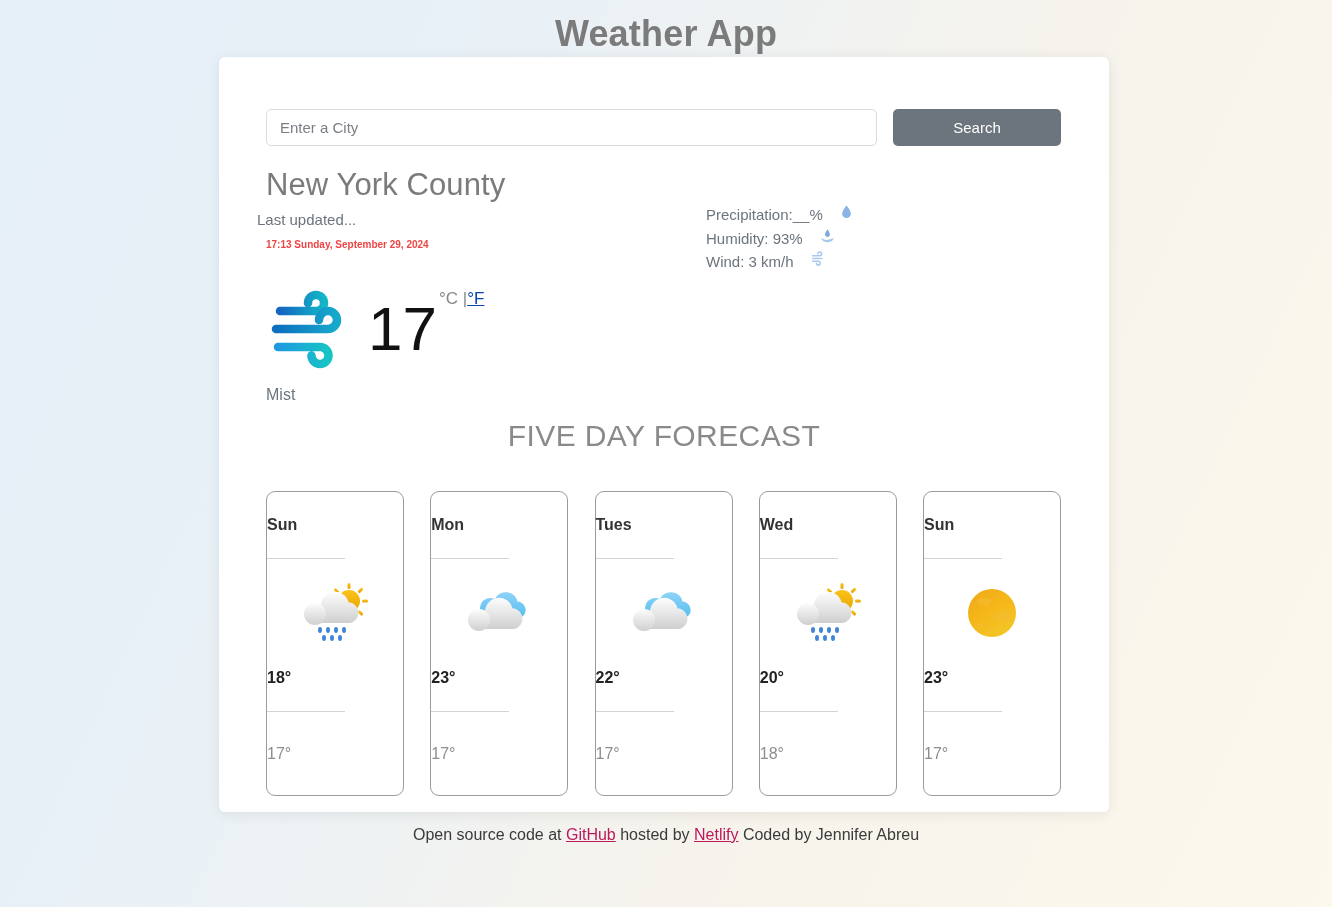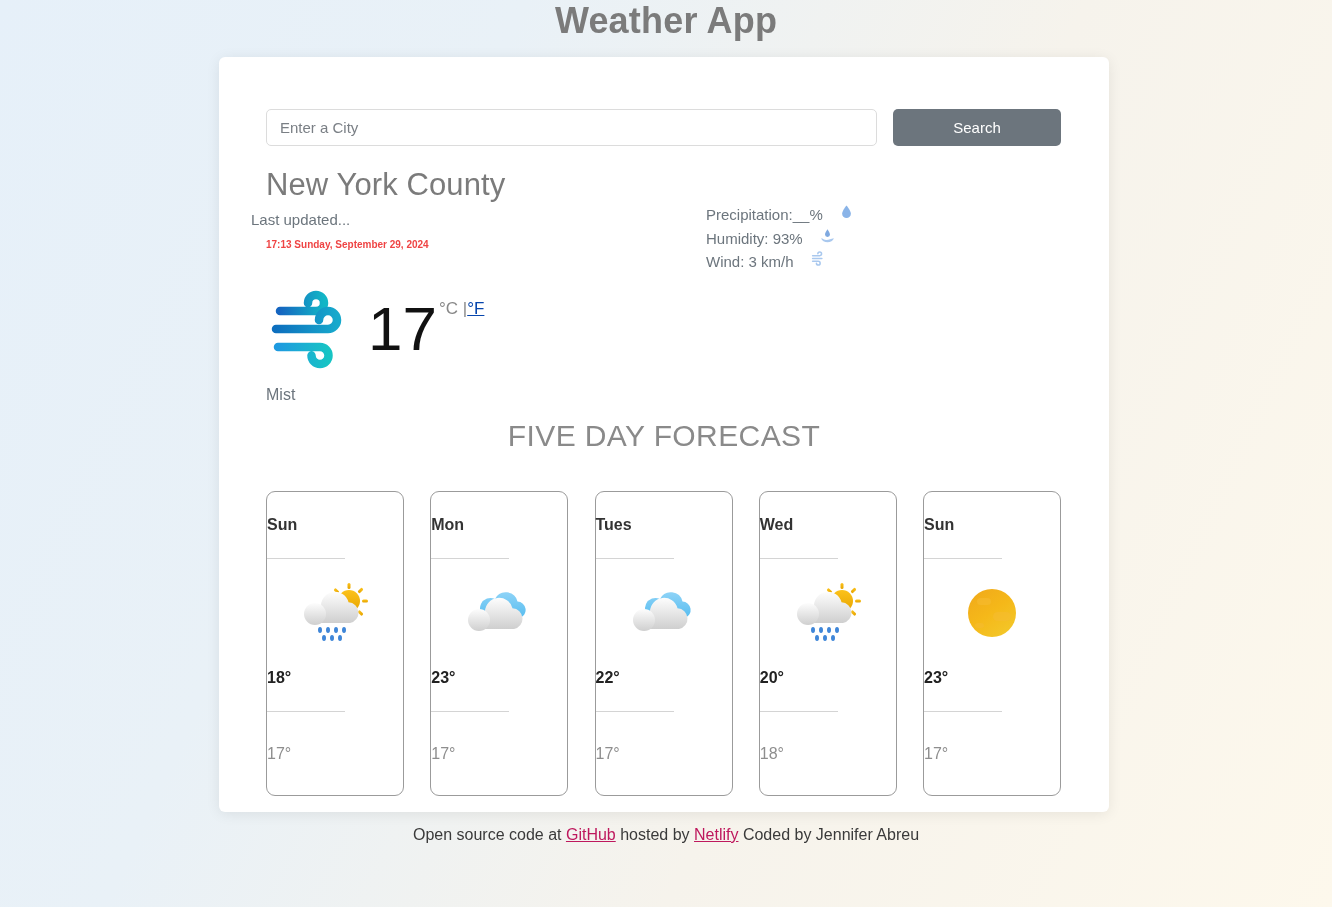--- a/index.html
+++ b/index.html
@@ -14,21 +14,21 @@
     font-family: "Liberation Sans", sans-serif;
     background: linear-gradient(115deg, #e6f0f9 0%, #e9f1f7 30%, #f6f3ec 62%, #fdf8ec 100%);
     position: relative;
   }
 
   .page-title {
     text-align: center;
     font-size: 36px;
     font-weight: bold;
     color: #7b7b7b;
-    padding-top: 0;
+    padding-top: 13px;
     letter-spacing: 0.2px;
   }
 
   .app-card {
     position: absolute;
     left: 219px;
     top: 57px;
     width: 890px;
     height: 755px;
     background: #ffffff;
@@ -77,21 +77,21 @@
     left: 47px;
     top: 110px;
     font-size: 31px;
     color: #7b7b7b;
     font-weight: normal;
     letter-spacing: 0.1px;
   }
 
   .updated-label {
     position: absolute;
-    left: 32px;
+    left: 38px;
     top: 154px;
     font-size: 15px;
     color: #6c757d;
   }
 
   .updated-time {
     position: absolute;
     left: 47px;
     top: 182px;
     font-size: 10px;
@@ -124,21 +124,20 @@
     color: #111;
     line-height: 1;
     margin-left: 10px;
     font-weight: normal;
   }
 
   .units {
     font-size: 17px;
     margin-left: 2px;
     align-self: flex-start;
-    margin-top: 10px;
     color: #888;
     white-space: nowrap;
   }
   .unit-link { color: #0645ad; text-decoration: underline; cursor: pointer; }
 
   .condition {
     position: absolute;
     left: 47px;
     top: 329px;
     font-size: 16px;

